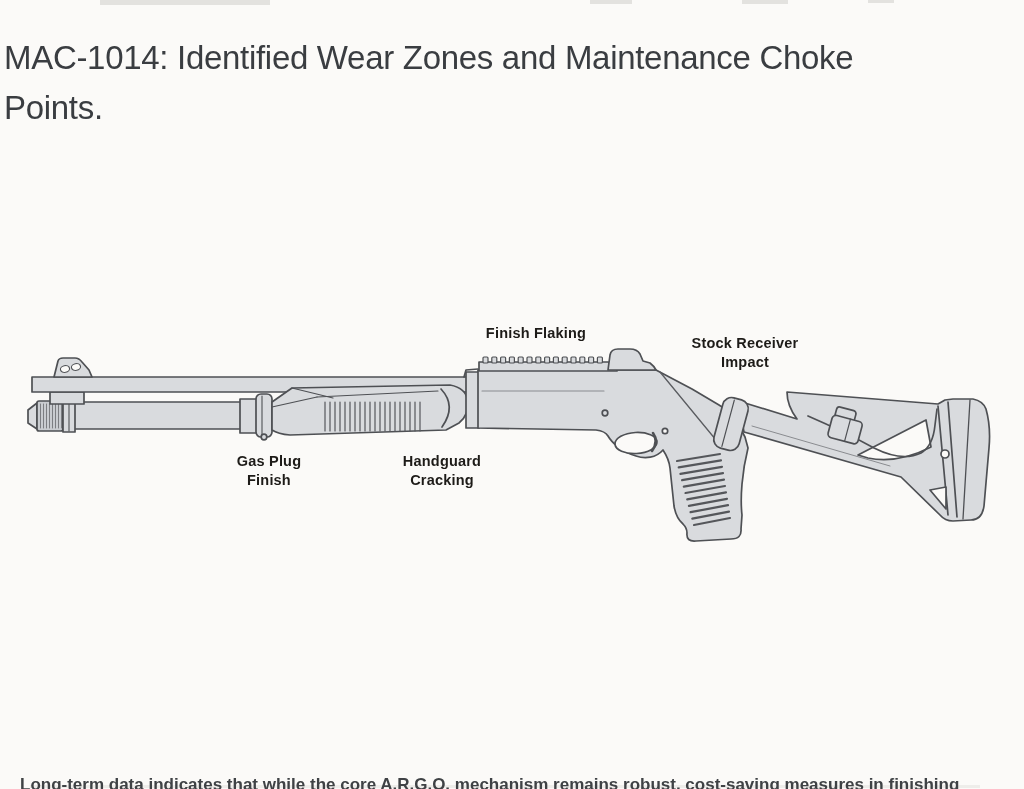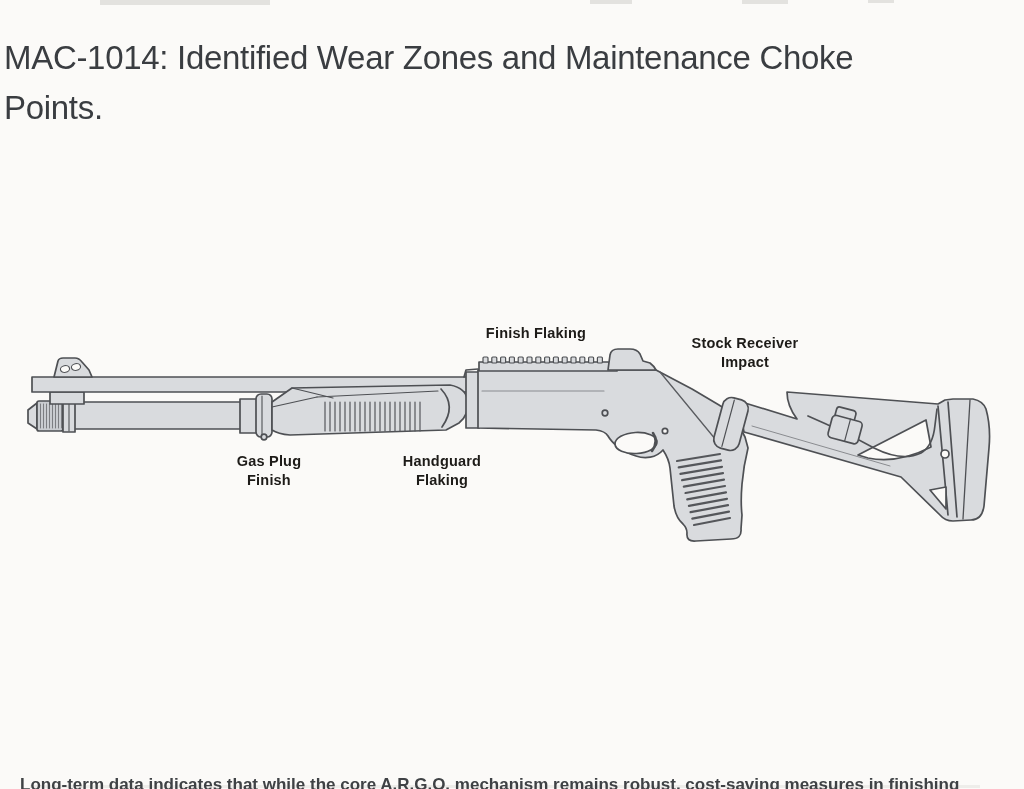--- a/index.html
+++ b/index.html
@@ -215,20 +215,20 @@
   <div class="callout" style="left:745px;top:334px">
     <div>Stock Receiver</div>
     <div>Impact</div>
   </div>
   <div class="callout" style="left:269px;top:452px">
     <div>Gas Plug</div>
     <div>Finish</div>
   </div>
   <div class="callout" style="left:442px;top:452px">
     <div>Handguard</div>
-    <div>Flaking</div>
+    <div>Cracking</div>
   </div>
 
   <div class="caption">
     <span class="cl">Long-term data indicates that while the core A.R.G.O. mechanism remains robust, cost-saving measures in finishing</span>
   </div>
 
 </div>
 
 </body></html>

